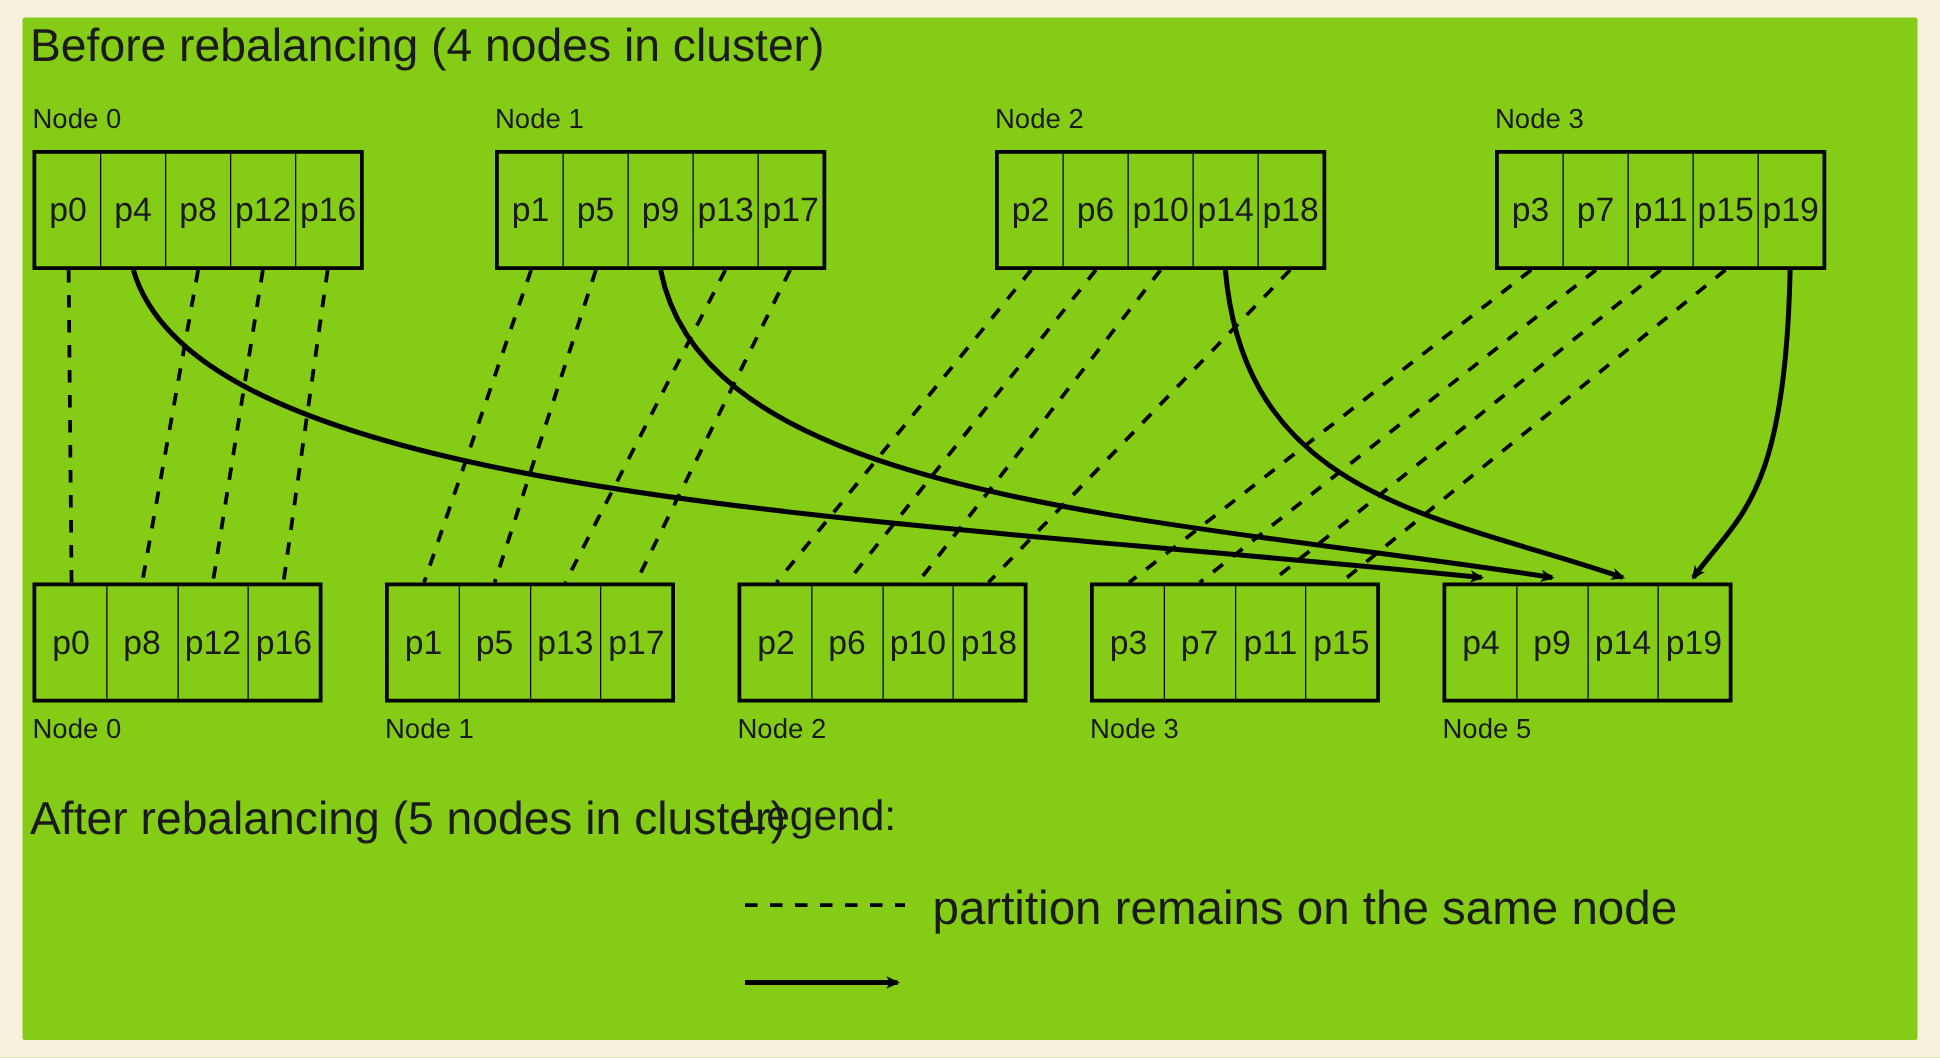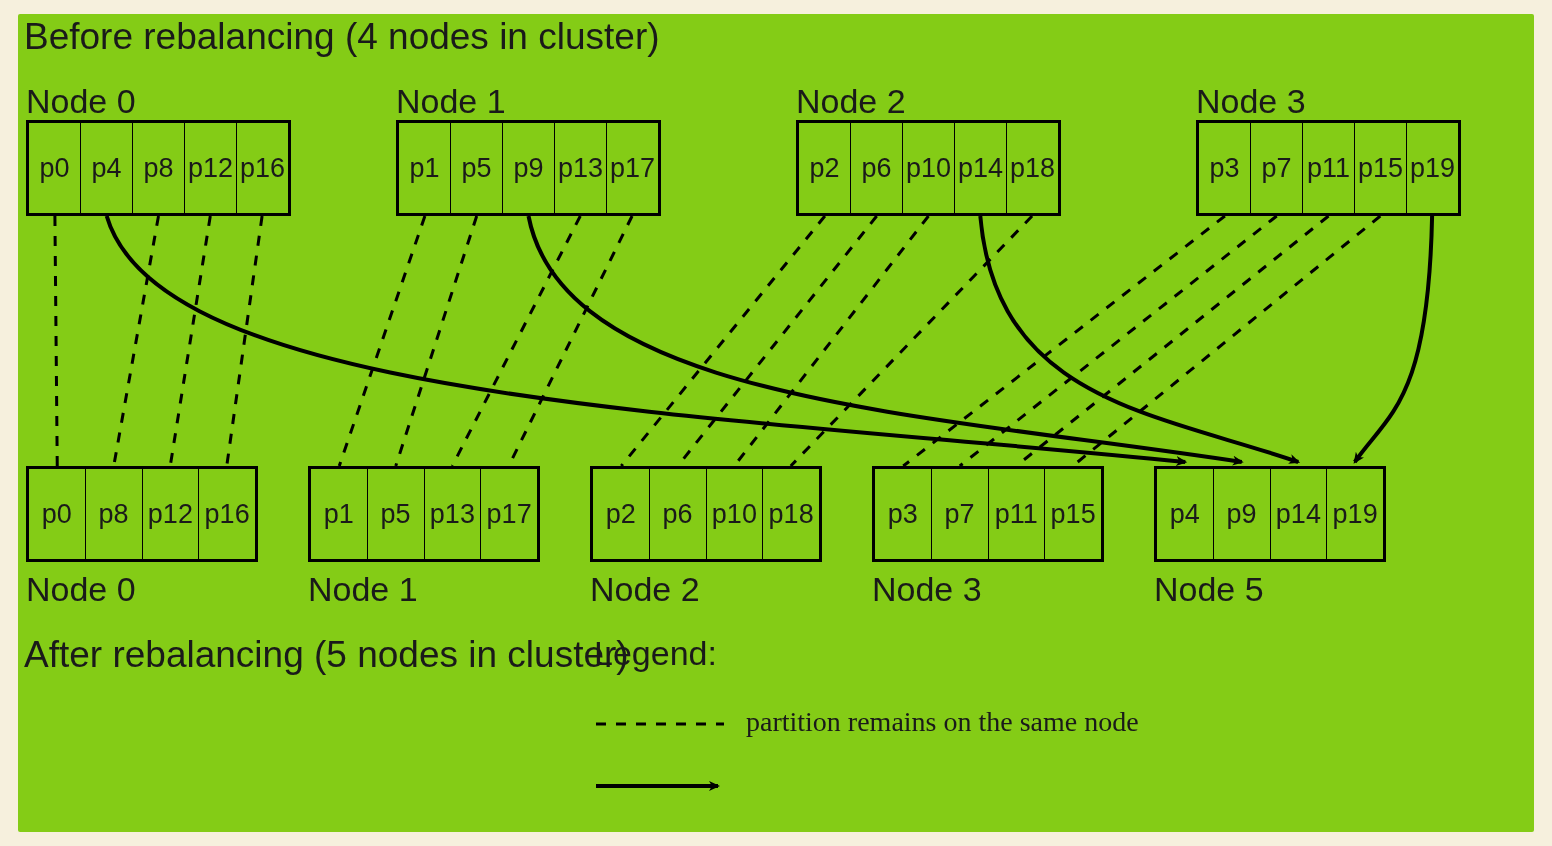--- a/index.html
+++ b/index.html
@@ -32,21 +32,21 @@
     font-size: 37px;
   }
   .title-after {
     position: absolute;
     left: 6px;
     top: 620px;
     font-size: 37px;
   }
   .node-label {
     position: absolute;
-    font-size: 34px;
+    font-size: 22px;
   }
   .node-box {
     position: absolute;
     border: 3px solid #000;
     display: flex;
   }
   .partition {
     flex: 1 1 0;
     border-left: 1px solid #000;
     display: flex;
@@ -55,22 +55,21 @@
     font-size: 27px;
   }
   .partition:first-child { border-left: none; }
 
   .legend-title {
     position: absolute;
     font-size: 34px;
   }
   .legend-text {
     position: absolute;
-    font-size: 28px;
-    font-family: Liberation Serif, serif;
+    font-size: 38px;
   }
   svg.overlay {
     position: absolute;
     left: 0; top: 0;
     width: 100%; height: 100%;
     pointer-events: none;
   }
 </style>
 </head>
 <body>

